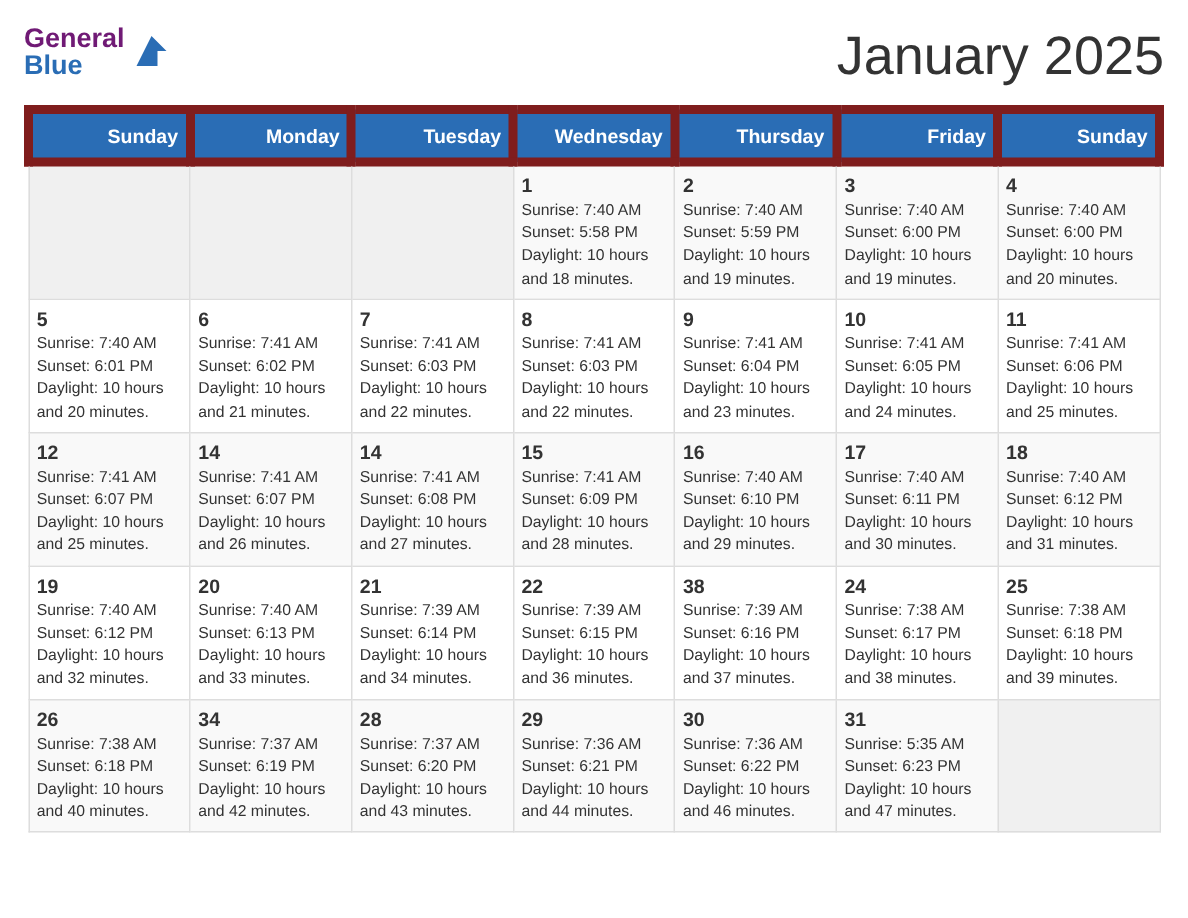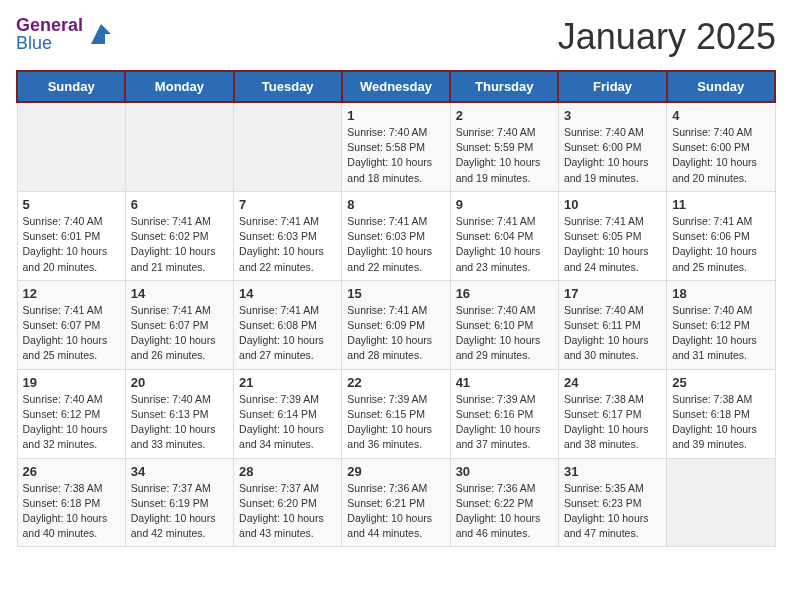--- a/index.html
+++ b/index.html
@@ -25,21 +25,21 @@
       flex-direction: column;
       line-height: 1;
     }
     .logo-general {
       font-size: 18px;
       font-weight: bold;
       color: #701a75;
     }
     .logo-blue {
       font-size: 18px;
-      font-weight: normal;
+      font-weight: bold;
       color: #2a6db5;
     }
     .logo-icon {
       width: 28px;
       height: 28px;
       margin-left: 4px;
     }
     .title-block {
       text-align: center;
     }
@@ -57,22 +57,22 @@
       border-collapse: collapse;
     }
     thead tr {
       background-color: #2a6db5;
       color: #fff;
     }
     thead th {
       padding: 7px 5px;
       font-size: 13px;
       font-weight: bold;
-      text-align: center;
-      border: 2px solid #7f1d1d;
+      text-align: right;
+      border: 6px solid #7f1d1d;
     }
     tbody tr {
       border-bottom: 1px solid #ccc;
     }
     tbody td {
       vertical-align: top;
       padding: 5px 5px;
       font-size: 11px;
       color: #333;
       border: 1px solid #ddd;
@@ -200,21 +200,21 @@
 Daylight: 10 hours and 32 minutes.</span></td>
         <td><span class="day-num">20</span><span class="day-info" style="white-space: pre-line;">Sunrise: 7:40 AM
 Sunset: 6:13 PM
 Daylight: 10 hours and 33 minutes.</span></td>
         <td><span class="day-num">21</span><span class="day-info" style="white-space: pre-line;">Sunrise: 7:39 AM
 Sunset: 6:14 PM
 Daylight: 10 hours and 34 minutes.</span></td>
         <td><span class="day-num">22</span><span class="day-info" style="white-space: pre-line;">Sunrise: 7:39 AM
 Sunset: 6:15 PM
 Daylight: 10 hours and 36 minutes.</span></td>
-        <td><span class="day-num">41</span><span class="day-info" style="white-space: pre-line;">Sunrise: 7:39 AM
+        <td><span class="day-num">38</span><span class="day-info" style="white-space: pre-line;">Sunrise: 7:39 AM
 Sunset: 6:16 PM
 Daylight: 10 hours and 37 minutes.</span></td>
         <td><span class="day-num">24</span><span class="day-info" style="white-space: pre-line;">Sunrise: 7:38 AM
 Sunset: 6:17 PM
 Daylight: 10 hours and 38 minutes.</span></td>
         <td><span class="day-num">25</span><span class="day-info" style="white-space: pre-line;">Sunrise: 7:38 AM
 Sunset: 6:18 PM
 Daylight: 10 hours and 39 minutes.</span></td>
       </tr>
       <tr>

